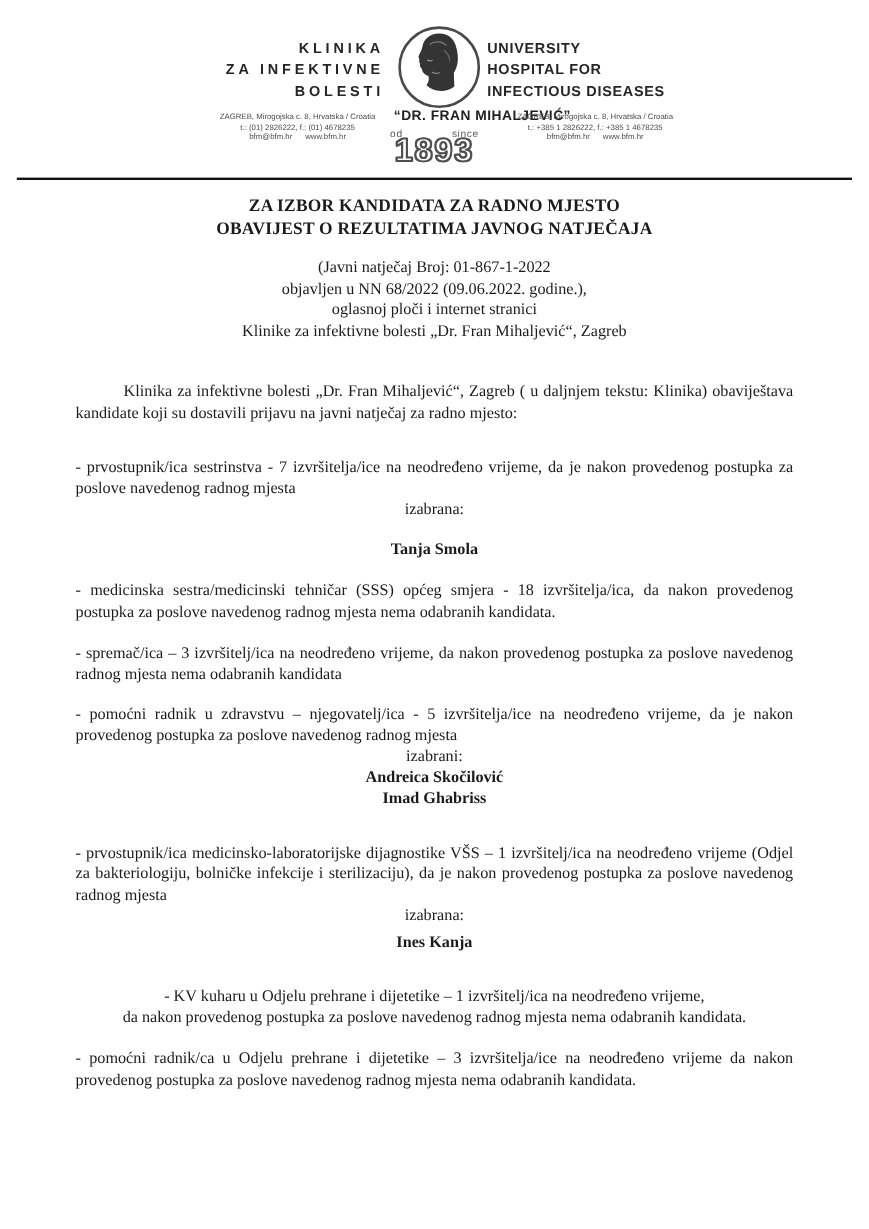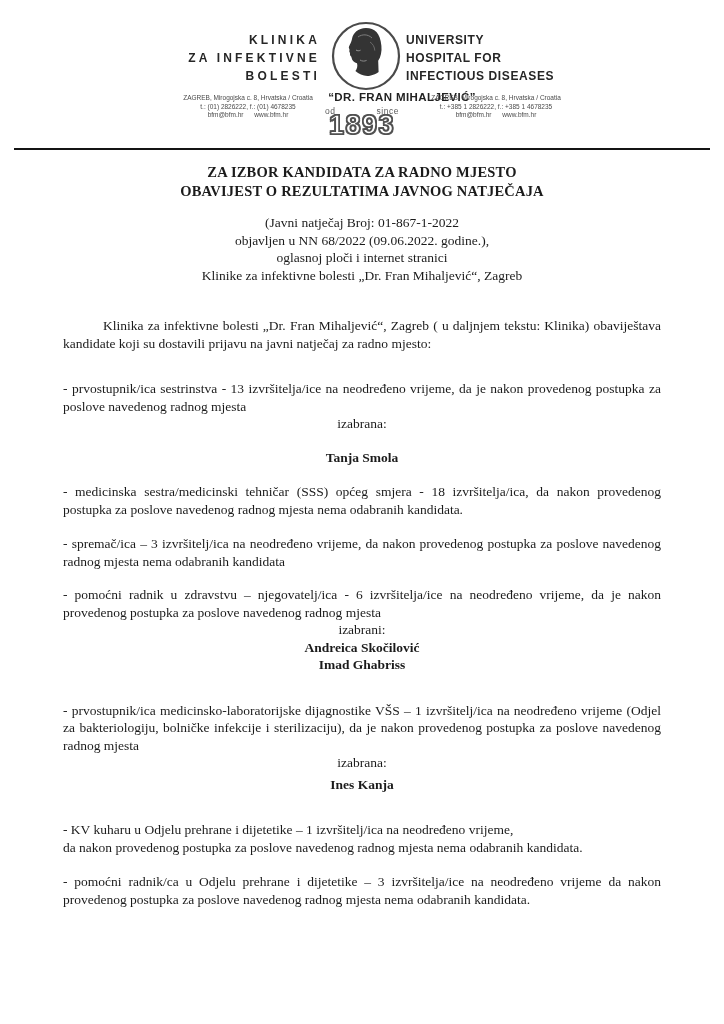--- a/index.html
+++ b/index.html
@@ -49,21 +49,21 @@
 
   .sec { text-align:justify; }
   .sec .tail { text-align:center; }
   .mt-lg { margin-top:28px; }
   .mt-md { margin-top:17px; }
   .mt-md2 { margin-top:16px; }
   .name-block { text-align:center; font-weight:700; }
   .name-block.gap-md { margin-top:16px; }
   .name-block.gap-sm { margin-top:4px; }
   .name-block.gap-none { margin-top:0; }
-  .sec.left-align { text-align:left; }
+  .sec.left-align { text-align:center; }
 </style>
 </head>
 <body>
 
 <div class="page">
 
   <header class="letterhead">
     <div class="lh-title hr">
       <div>KLINIKA</div>
       <div>ZA INFEKTIVNE</div>
@@ -119,37 +119,37 @@
     <div class="subtitle">
       <div>(Javni natječaj Broj: 01-867-1-2022</div>
       <div>objavljen u  NN 68/2022  (09.06.2022. godine.),</div>
       <div>oglasnoj ploči i internet stranici</div>
       <div>Klinike za infektivne bolesti „Dr. Fran Mihaljević“, Zagreb</div>
     </div>
 
     <p class="intro">Klinika za infektivne bolesti „Dr. Fran Mihaljević“, Zagreb ( u daljnjem tekstu: Klinika) obaviještava kandidate koji su dostavili prijavu na javni natječaj za radno mjesto:</p>
 
     <div class="sec mt-lg">
-      <span>- prvostupnik/ica sestrinstva - 13 izvršitelja/ice na neodređeno vrijeme, da je nakon provedenog postupka za poslove navedenog radnog mjesta</span>
+      <span>- prvostupnik/ica sestrinstva - 7 izvršitelja/ice na neodređeno vrijeme, da je nakon provedenog postupka za poslove navedenog radnog mjesta</span>
       <div class="tail">izabrana:</div>
     </div>
     <div class="name-block gap-md">
       <div>Tanja Smola</div>
     </div>
 
     <div class="sec mt-md">
       <span>- medicinska sestra/medicinski tehničar (SSS) općeg smjera - 18 izvršitelja/ica, da nakon provedenog postupka za poslove navedenog radnog mjesta nema odabranih kandidata.</span>
     </div>
 
     <div class="sec mt-md">
       <span>- spremač/ica – 3 izvršitelj/ica na neodređeno vrijeme, da nakon provedenog postupka za poslove navedenog radnog mjesta nema odabranih kandidata</span>
     </div>
 
     <div class="sec mt-md2">
-      <span>- pomoćni radnik u zdravstvu – njegovatelj/ica - 6 izvršitelja/ice na neodređeno vrijeme, da je nakon provedenog postupka za poslove navedenog radnog mjesta</span>
+      <span>- pomoćni radnik u zdravstvu – njegovatelj/ica - 5 izvršitelja/ice na neodređeno vrijeme, da je nakon provedenog postupka za poslove navedenog radnog mjesta</span>
       <div class="tail">izabrani:</div>
     </div>
     <div class="name-block gap-none">
       <div>Andreica Skočilović</div>
       <div>Imad Ghabriss</div>
     </div>
 
     <div class="sec mt-lg">
       <span>- prvostupnik/ica medicinsko-laboratorijske dijagnostike VŠS – 1 izvršitelj/ica na  neodređeno vrijeme (Odjel za bakteriologiju, bolničke infekcije i sterilizaciju), da je nakon provedenog postupka za poslove navedenog radnog mjesta</span>
       <div class="tail">izabrana:</div>

